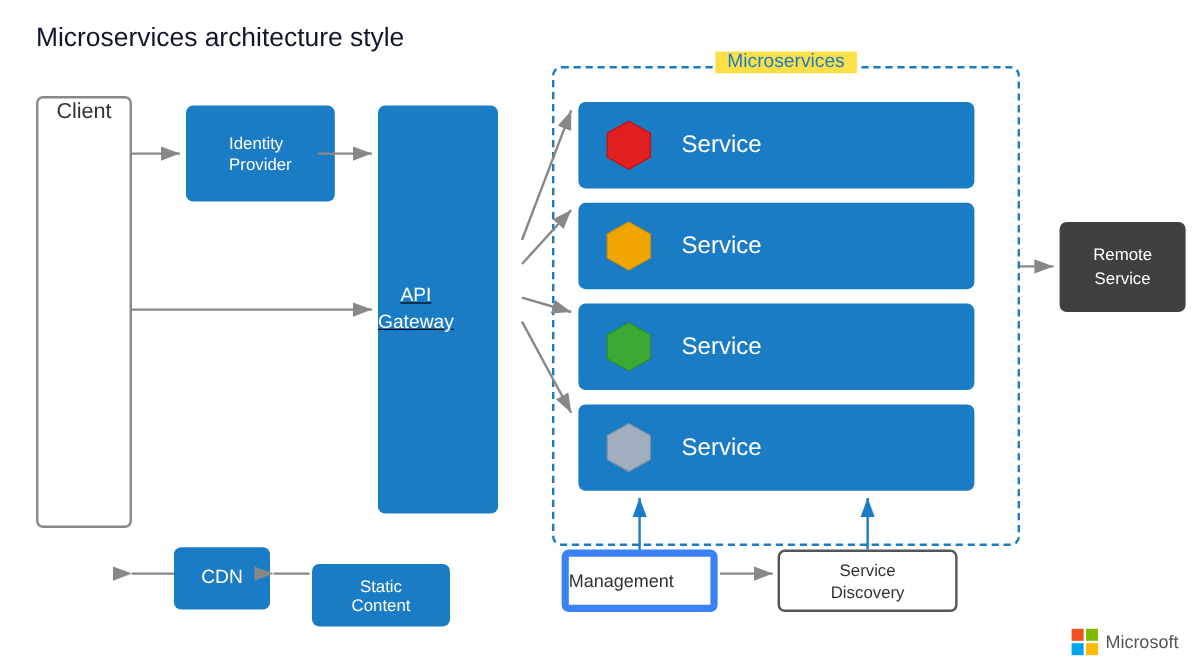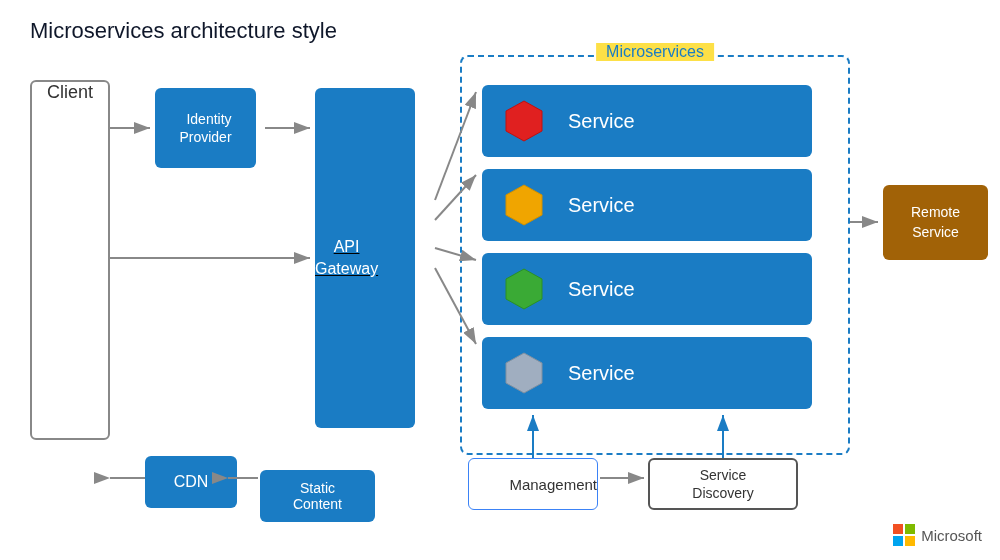--- a/index.html
+++ b/index.html
@@ -38,28 +38,28 @@
     .client-label {
       font-size: 18px;
       color: #333;
     }
 
     
     .identity-box {
       position: absolute;
       left: 155px;
       top: 88px;
-      width: 101px;
+      width: 124px;
       height: 80px;
       background: #1a7cc4;
       border-radius: 6px;
       display: flex;
       align-items: center;
       justify-content: center;
-      text-align: right;
+      text-align: left;
     }
     .identity-label {
       font-size: 14px;
       color: #fff;
       line-height: 1.3;
     }
 
     
     .gateway-box {
       position: absolute;
@@ -142,39 +142,39 @@
       height: 44px;
     }
 
     
     .remote-box {
       position: absolute;
       right: 12px;
       top: 185px;
       width: 105px;
       height: 75px;
-      background: #a16207;
+      background: #404040;
       border-radius: 6px;
       display: flex;
       align-items: center;
       justify-content: center;
       text-align: center;
     }
     .remote-label {
       font-size: 14px;
       color: #fff;
       line-height: 1.4;
     }
 
     
     .cdn-box {
       position: absolute;
       left: 145px;
       bottom: 52px;
-      width: 92px;
+      width: 80px;
       height: 52px;
       background: #1a7cc4;
       border-radius: 6px;
       display: flex;
       align-items: center;
       justify-content: center;
     }
     .cdn-label {
       font-size: 16px;
       color: #fff;
@@ -199,25 +199,25 @@
       color: #fff;
     }
 
     
     .mgmt-box {
       position: absolute;
       left: 468px;
       bottom: 50px;
       width: 130px;
       height: 52px;
-      border: 1px solid #3b82f6;
-      border-radius: 6px;
-      display: flex;
-      align-items: center;
-      justify-content: flex-end;
+      border: 6px solid #3b82f6;
+      border-radius: 6px;
+      display: flex;
+      align-items: center;
+      justify-content: flex-start;
       background: #fff;
     }
     .mgmt-label {
       font-size: 15px;
       color: #333;
     }
 
     
     .discovery-box {
       position: absolute;

